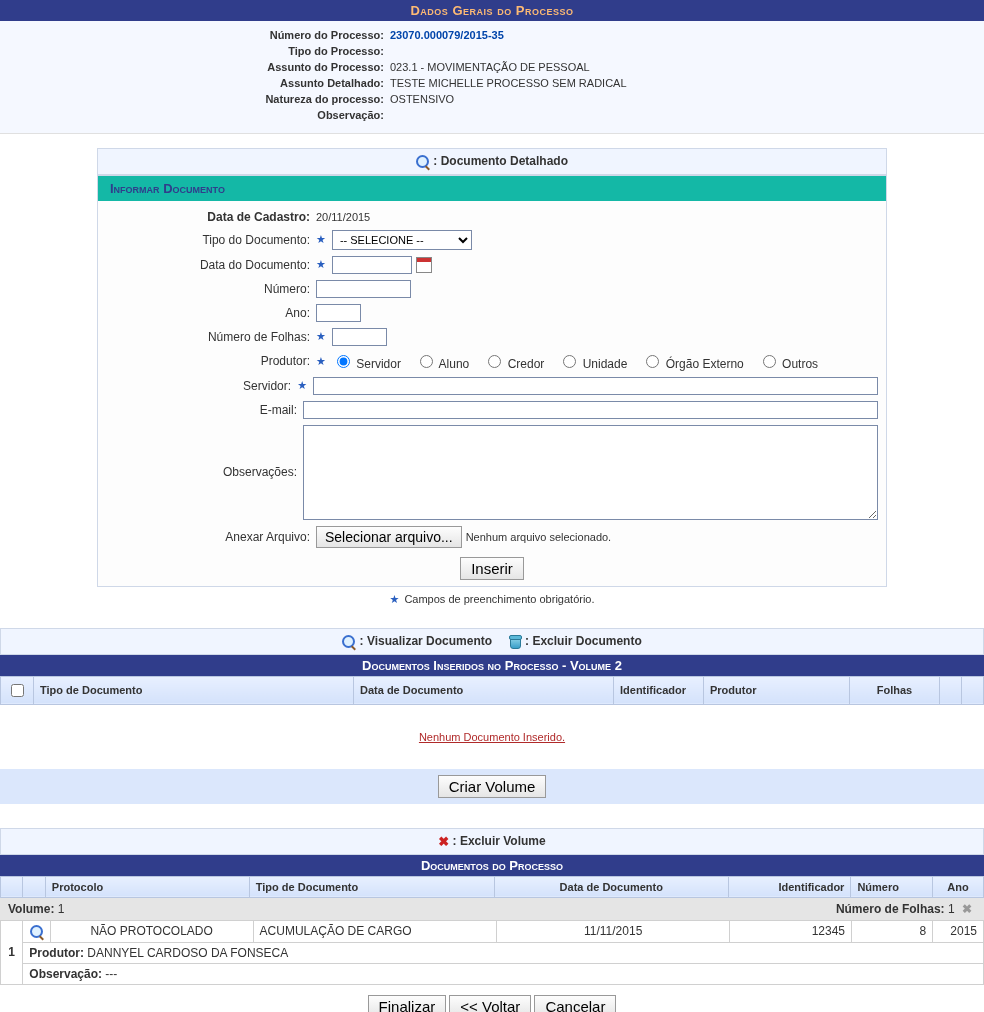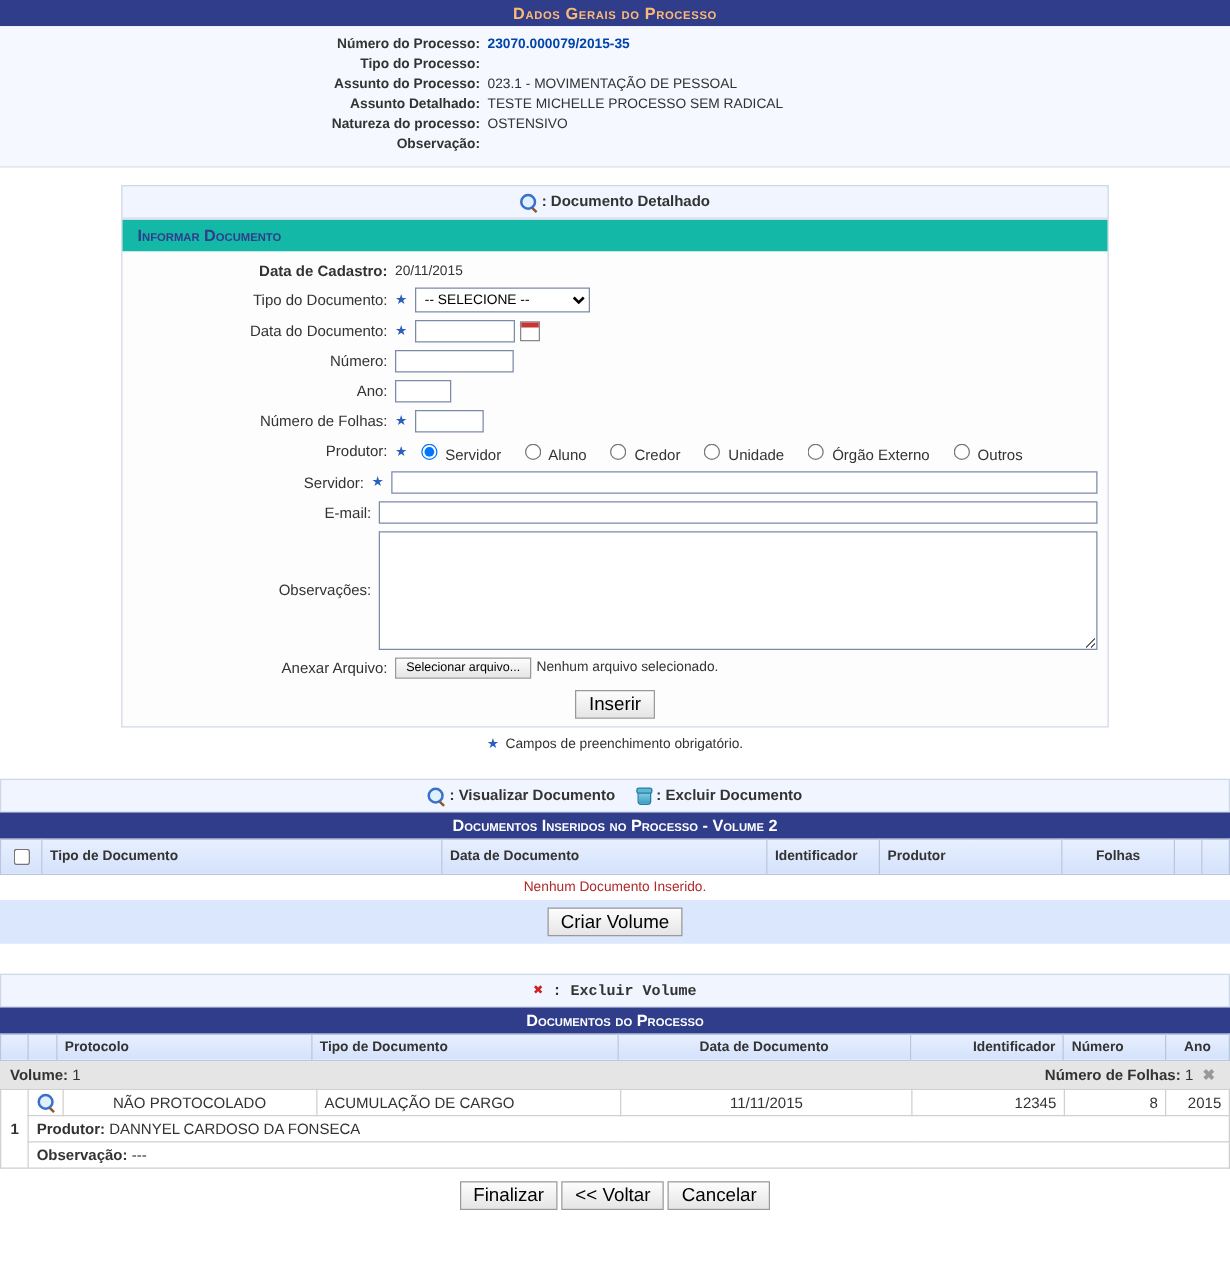--- a/index.html
+++ b/index.html
@@ -111,21 +111,21 @@
     font-size: 15px;
     background: linear-gradient(#fdfdfd, #e5e5e5);
     border: 1px solid #999;
     padding: 2px 10px;
     cursor: pointer;
   }
   .file-btn {
     background: linear-gradient(#fdfdfd, #e5e5e5);
     border: 1px solid #999;
     padding: 2px 8px;
-    font-size: 10px;
+    font-size: 14px;
     cursor: pointer;
   }
   .center { text-align: center; }
   .req-note { text-align:center; font-size:11px; padding:6px 0; }
   .cal-icon {
     display:inline-block; width:16px; height:16px;
     border:1px solid #888; background:#fff;
     position:relative; cursor:pointer;
   }
   .cal-icon::before {
@@ -172,21 +172,21 @@
     font-size:11px;
     font-weight:bold;
     padding:4px 6px;
     text-align:left;
   }
   table.grid td {
     border:1px solid #d0d0d0;
     padding:3px 6px;
     font-size:12px;
   }
-  .no-docs { color:#b02a2a; text-align:center; padding:4px 0; background:#fff;}
+  .no-docs { color:#b02a2a; text-align:center; padding:26px 0; background:#fff;text-decoration:underline;}
   .create-vol-bar { background:#dbe7fc; text-align:center; padding:6px 0;}
   .vol-row { background:#e5e5e5; padding:4px 8px; font-weight:bold; display:flex; justify-content:space-between; font-size:12px;}
   .footer-btns { text-align:center; padding:10px 0 20px 0;}
   .small-x { color:#999; font-weight:bold; cursor:pointer; padding:0 4px;}
   .checkbox-cell { width:22px; text-align:center;}
 </style>
 </head>
 <body>
 
 <div class="header-bar">Dados Gerais do Processo</div>
@@ -335,21 +335,21 @@
     <th style="width:22px;"></th>
     <th style="width:22px;"></th>
   </tr>
 </tbody>
   </table>
 <div class="no-docs">Nenhum Documento Inserido.</div>
 <div class="create-vol-bar">
   <button class="btn">Criar Volume</button>
 </div>
 
-<div class="legend-bar-wide" style="margin-top:24px;font-family:Liberation Mono, monospace;">
+<div class="legend-bar-wide" style="margin-top:24px;">
   <span class="x-icon">✖</span>
   <span>: Excluir Volume</span>
 </div>
 
 <div class="table-header-bar">Documentos do Processo</div>
 <table class="grid">
   <tbody>
       <tr>
     <th style="width:22px;"></th>
     <th style="width:22px;"></th>

